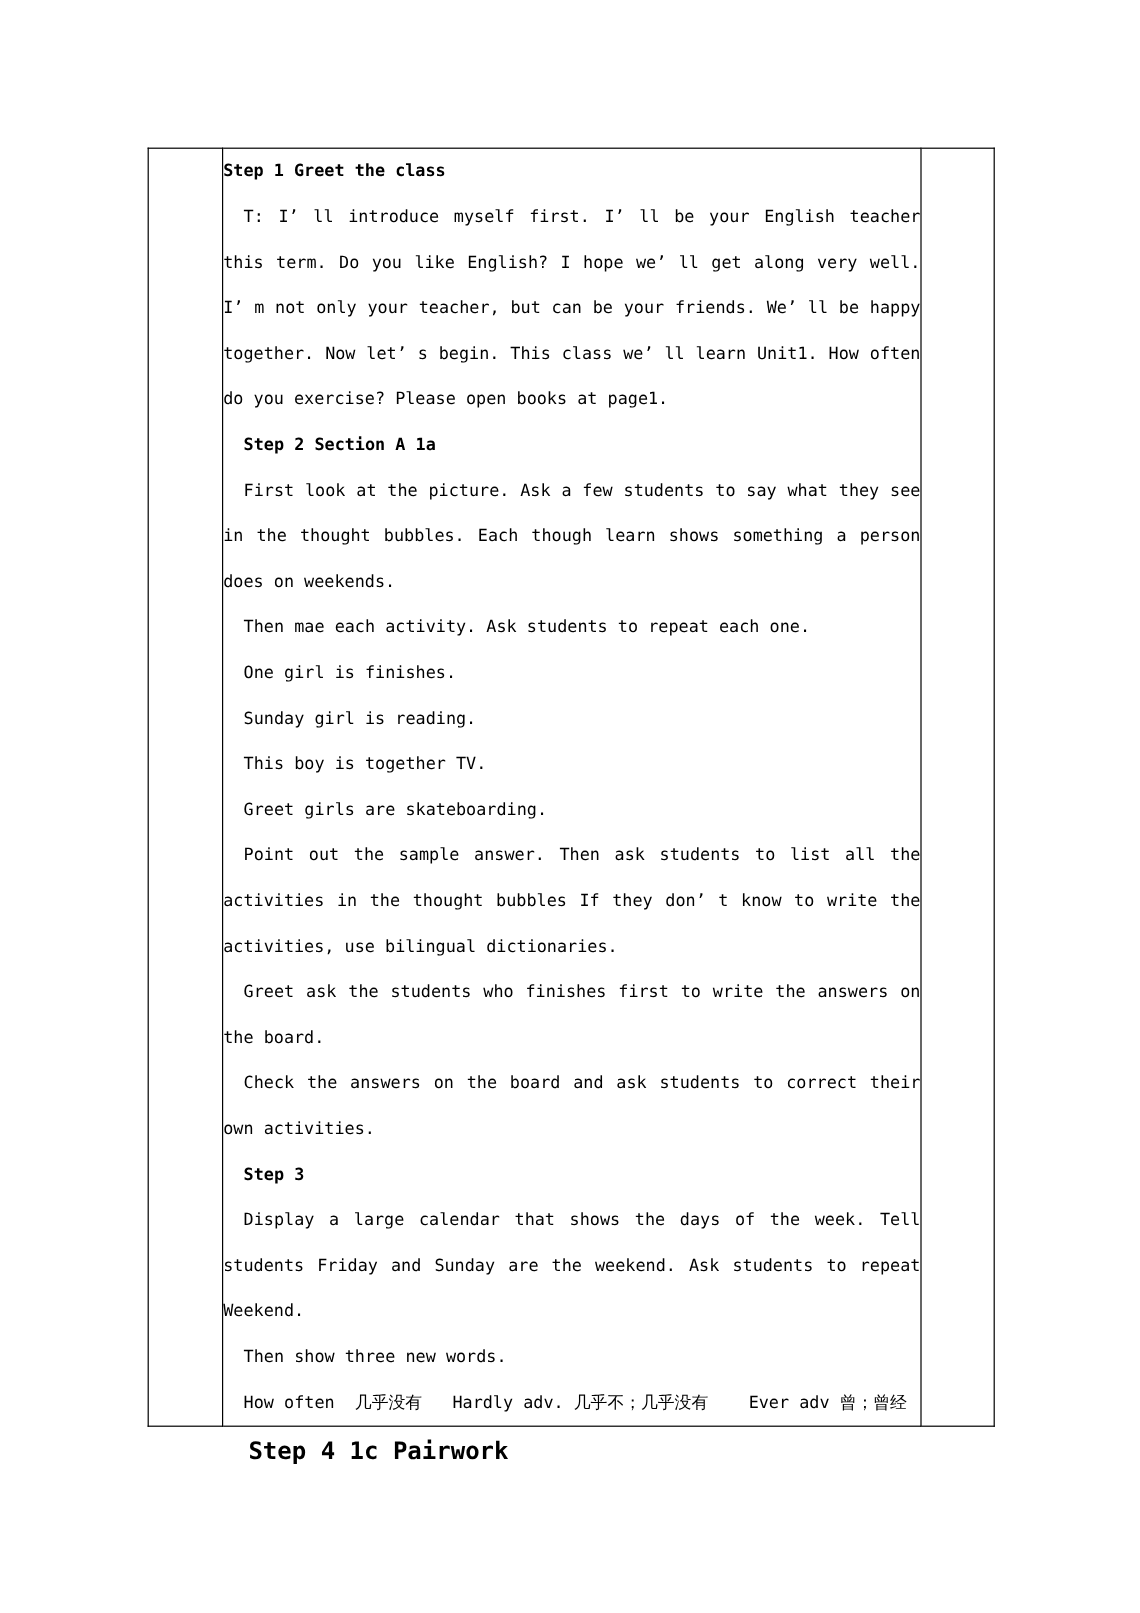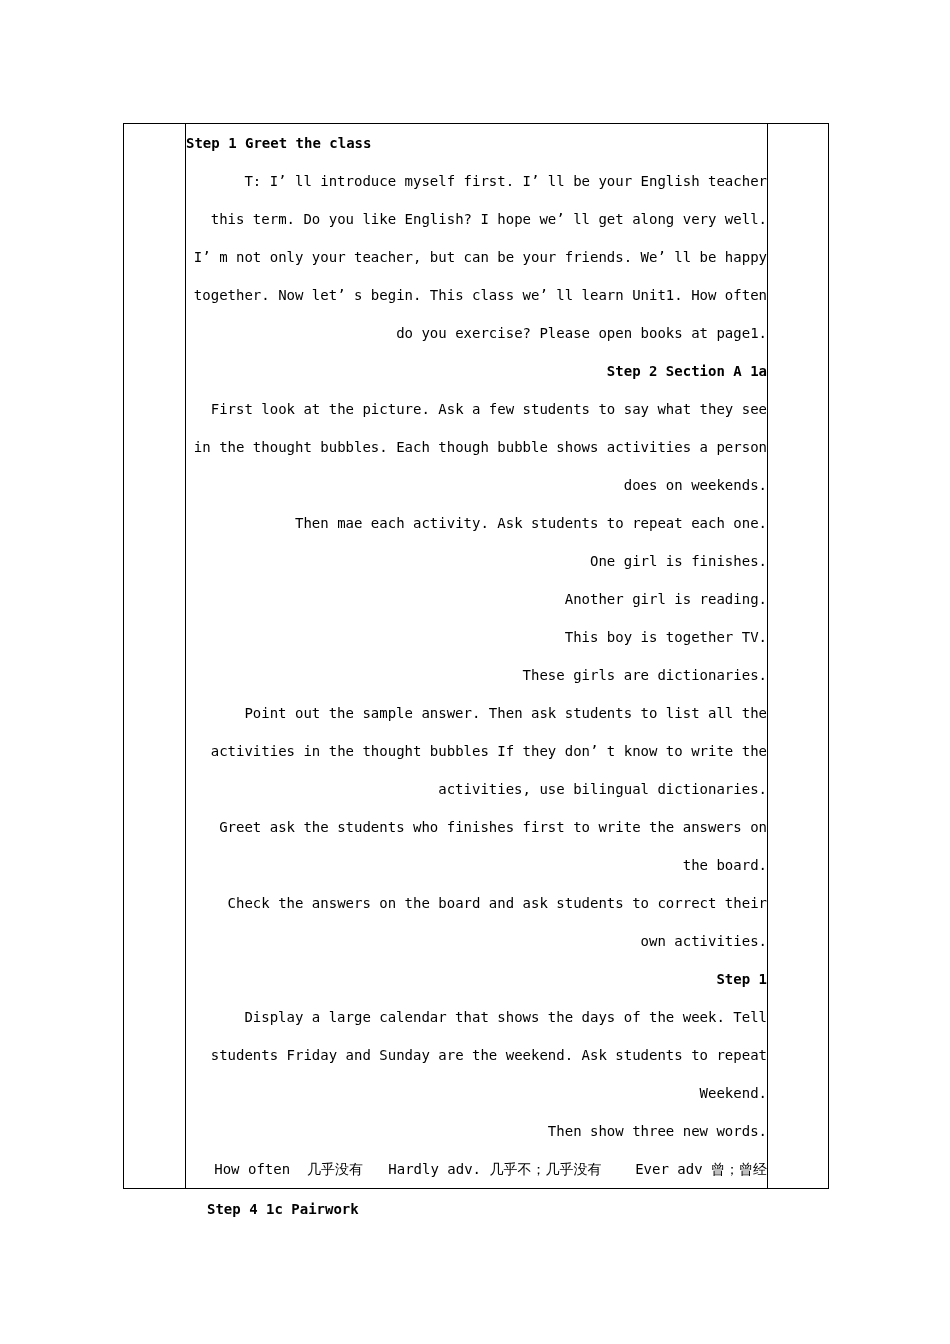--- a/index.html
+++ b/index.html
@@ -37,28 +37,27 @@
       text-align: left;
     }
     p.just {
       text-align: justify;
     }
     p.bold {
       font-weight: bold;
     }
     p.indent {
       text-indent: 17px;
-      text-align: right;
     }
     p.vocab {
       white-space: pre-wrap;
     }
     .footer-line {
       margin: 10px 0 0 84px;
-      font-size: 14px;
+      font-size: 20px;
       font-weight: bold;
       line-height: 20px;
     }
   </style>
 </head>
 <body>
 
 <div class="page">
 
   <table class="lesson">
@@ -67,30 +66,30 @@
       <col style="width:582px">
       <col style="width:61px">
     </colgroup>
     <tbody>
         <tr>
       <td class="col-left"></td>
       <td class="col-main">
         <p class="line bold">Step 1 Greet the class</p>
         <p class="line just indent">T: I’ ll introduce myself first. I’ ll be your English teacher this term. Do you like English? I hope we’ ll get along very well. I’ m not only your teacher, but can be your friends. We’ ll be happy together. Now let’ s begin. This class we’ ll learn Unit1. How often do you exercise? Please open books at page1.</p>
         <p class="line bold indent">Step 2 Section A 1a</p>
-        <p class="line just indent">First  look at the picture. Ask a few students to say what they see in the thought bubbles. Each though bubble shows activities a person does on weekends.</p>
+        <p class="line just indent">First  look at the picture. Ask a few students to say what they see in the thought bubbles. Each though learn shows something a person does on weekends.</p>
         <p class="line just indent">Then mae each activity. Ask students to repeat each one.</p>
         <p class="line just indent">One girl is finishes.</p>
-        <p class="line just indent">Another girl is reading.</p>
+        <p class="line just indent">Sunday girl is reading.</p>
         <p class="line just indent">This boy is together TV.</p>
-        <p class="line just indent">These girls are dictionaries.</p>
+        <p class="line just indent">Greet girls are skateboarding.</p>
         <p class="line just indent">Point out the sample answer. Then ask students to list all the activities in the thought bubbles If they don’ t know to write the activities, use bilingual dictionaries.</p>
         <p class="line just indent">Greet ask the students who finishes first to write the answers on the board.</p>
         <p class="line just indent">Check the answers on the board and ask students to correct their own activities.</p>
-        <p class="line bold indent">Step 1</p>
+        <p class="line bold indent">Step 3</p>
         <p class="line just indent">Display a large calendar that shows the days of the week. Tell students Friday and Sunday are the weekend. Ask students to repeat Weekend.</p>
         <p class="line just indent">Then show three new words.</p>
         <p class="line indent vocab">How often  几乎没有   Hardly adv. 几乎不；几乎没有    Ever adv 曾；曾经</p>
       </td>
       <td class="col-right"></td>
     </tr>
   </tbody>
     </table>
 
   <div class="footer-line">Step 4 1c Pairwork</div>

